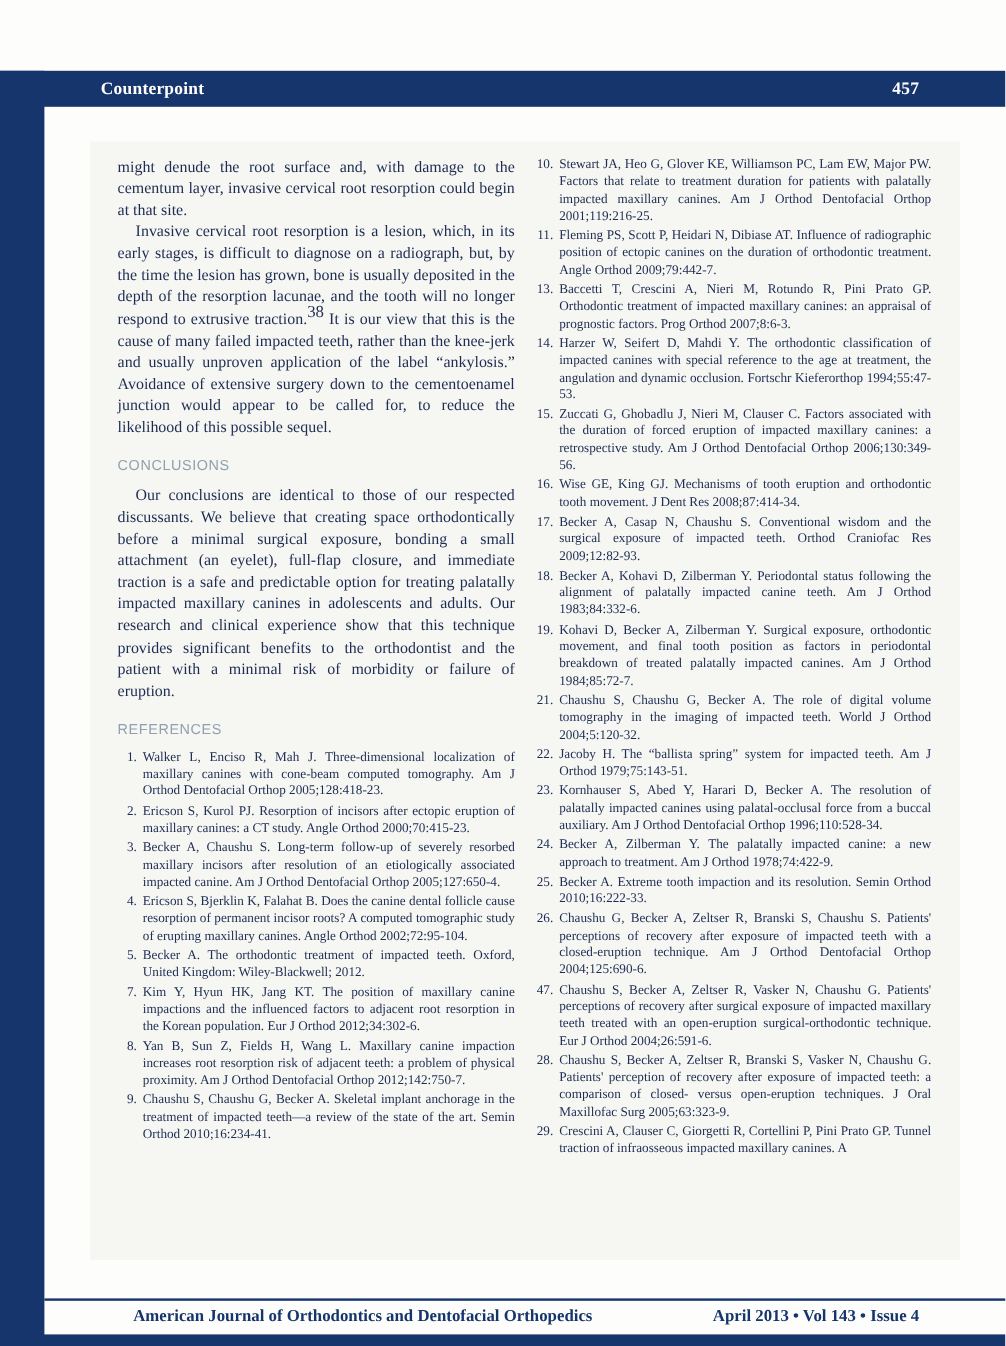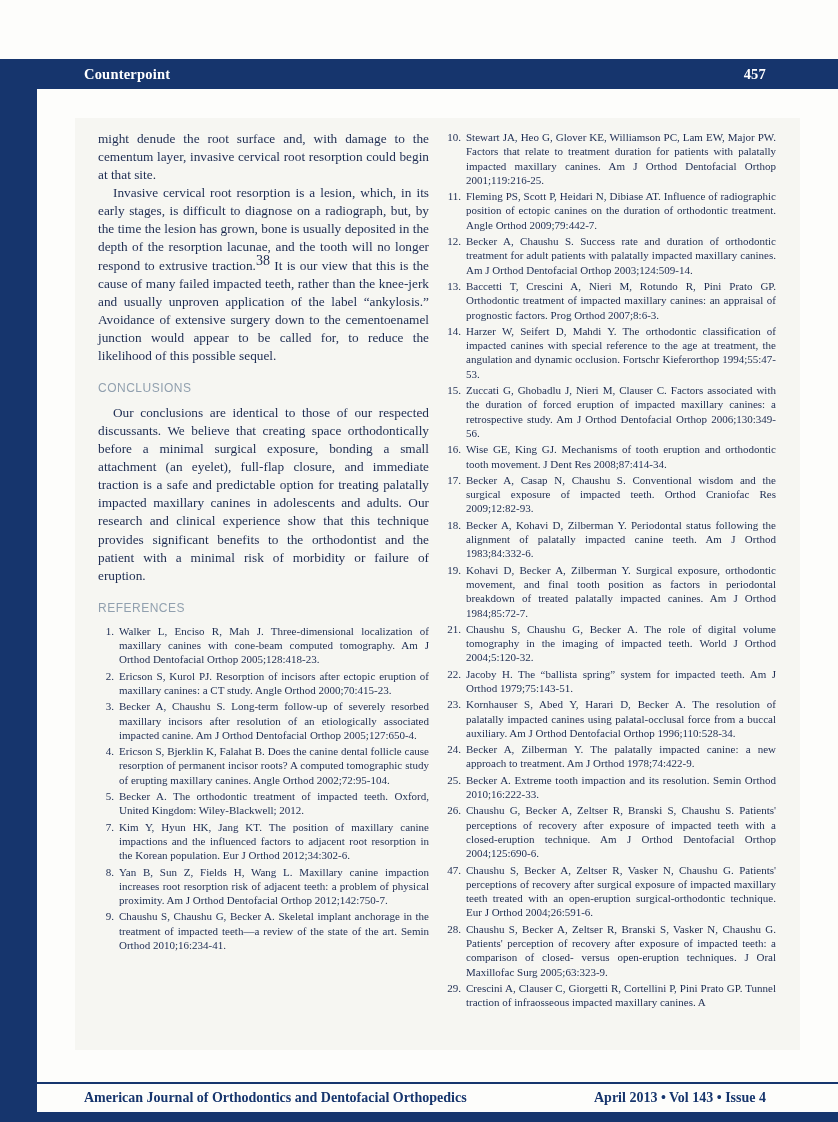--- a/index.html
+++ b/index.html
@@ -29,21 +29,21 @@
 
   .section-heading{font-family:"Liberation Sans", sans-serif;font-size:12px;font-weight:normal;
     color:var(--heading);letter-spacing:0.5px;margin:16px 0 9px 0;}
   .refs-heading{}
 
   .refs{list-style:none;font-size:11px;line-height:1.3;}
   .ref{padding-left:21px;text-indent:-21px;text-align:justify;margin-bottom:2px;}
   .ref .num{display:inline-block;width:16px;text-align:right;margin-right:5px;text-indent:0;}
 
   .footer{position:absolute;left:37px;right:0;bottom:10px;height:30px;border-top:2px solid var(--navy);
-    display:flex;align-items:center;justify-content:space-between;padding:0 72px 0 47px;
+    display:flex;align-items:center;justify-content:space-between;padding:0 72px 0 74px;
     color:var(--navy);font-weight:bold;font-size:14px;}
   .bottom-band{position:absolute;left:0;right:0;bottom:0;height:10px;background:var(--navy);}
 </style>
 </head>
 <body>
 
 <div class="page">
 
   <div class="left-strip"></div>
 
@@ -73,21 +73,20 @@
           <li class="ref"><span class="num">7.</span><span>Kim Y, Hyun HK, Jang KT. The position of maxillary canine impactions and the influenced factors to adjacent root resorption in the Korean population. Eur J Orthod 2012;34:302-6.</span></li>
           <li class="ref"><span class="num">8.</span><span>Yan B, Sun Z, Fields H, Wang L. Maxillary canine impaction increases root resorption risk of adjacent teeth: a problem of physical proximity. Am J Orthod Dentofacial Orthop 2012;142:750-7.</span></li>
           <li class="ref"><span class="num">9.</span><span>Chaushu S, Chaushu G, Becker A. Skeletal implant anchorage in the treatment of impacted teeth—a review of the state of the art. Semin Orthod 2010;16:234-41.</span></li>
         </ol>
     </div>
 
     <div class="col">
       <ol id="refs-right" class="refs">
           <li class="ref"><span class="num">10.</span><span>Stewart JA, Heo G, Glover KE, Williamson PC, Lam EW, Major PW. Factors that relate to treatment duration for patients with palatally impacted maxillary canines. Am J Orthod Dentofacial Orthop 2001;119:216-25.</span></li>
           <li class="ref"><span class="num">11.</span><span>Fleming PS, Scott P, Heidari N, Dibiase AT. Influence of radiographic position of ectopic canines on the duration of orthodontic treatment. Angle Orthod 2009;79:442-7.</span></li>
-          <li class="ref"><span class="num">12.</span><span>Becker A, Chaushu S. Success rate and duration of orthodontic treatment for adult patients with palatally impacted maxillary canines. Am J Orthod Dentofacial Orthop 2003;124:509-14.</span></li>
           <li class="ref"><span class="num">13.</span><span>Baccetti T, Crescini A, Nieri M, Rotundo R, Pini Prato GP. Orthodontic treatment of impacted maxillary canines: an appraisal of prognostic factors. Prog Orthod 2007;8:6-3.</span></li>
           <li class="ref"><span class="num">14.</span><span>Harzer W, Seifert D, Mahdi Y. The orthodontic classification of impacted canines with special reference to the age at treatment, the angulation and dynamic occlusion. Fortschr Kieferorthop 1994;55:47-53.</span></li>
           <li class="ref"><span class="num">15.</span><span>Zuccati G, Ghobadlu J, Nieri M, Clauser C. Factors associated with the duration of forced eruption of impacted maxillary canines: a retrospective study. Am J Orthod Dentofacial Orthop 2006;130:349-56.</span></li>
           <li class="ref"><span class="num">16.</span><span>Wise GE, King GJ. Mechanisms of tooth eruption and orthodontic tooth movement. J Dent Res 2008;87:414-34.</span></li>
           <li class="ref"><span class="num">17.</span><span>Becker A, Casap N, Chaushu S. Conventional wisdom and the surgical exposure of impacted teeth. Orthod Craniofac Res 2009;12:82-93.</span></li>
           <li class="ref"><span class="num">18.</span><span>Becker A, Kohavi D, Zilberman Y. Periodontal status following the alignment of palatally impacted canine teeth. Am J Orthod 1983;84:332-6.</span></li>
           <li class="ref"><span class="num">19.</span><span>Kohavi D, Becker A, Zilberman Y. Surgical exposure, orthodontic movement, and final tooth position as factors in periodontal breakdown of treated palatally impacted canines. Am J Orthod 1984;85:72-7.</span></li>
           <li class="ref"><span class="num">21.</span><span>Chaushu S, Chaushu G, Becker A. The role of digital volume tomography in the imaging of impacted teeth. World J Orthod 2004;5:120-32.</span></li>
           <li class="ref"><span class="num">22.</span><span>Jacoby H. The “ballista spring” system for impacted teeth. Am J Orthod 1979;75:143-51.</span></li>
           <li class="ref"><span class="num">23.</span><span>Kornhauser S, Abed Y, Harari D, Becker A. The resolution of palatally impacted canines using palatal-occlusal force from a buccal auxiliary. Am J Orthod Dentofacial Orthop 1996;110:528-34.</span></li>

